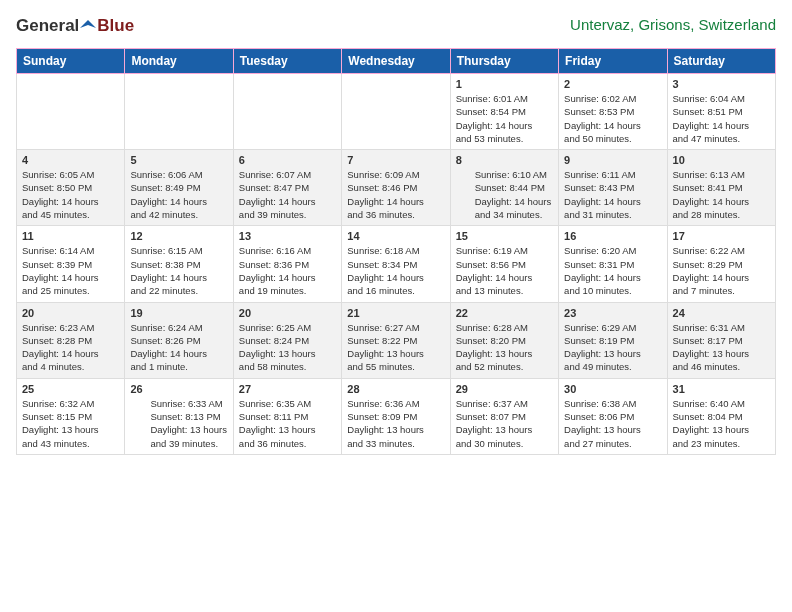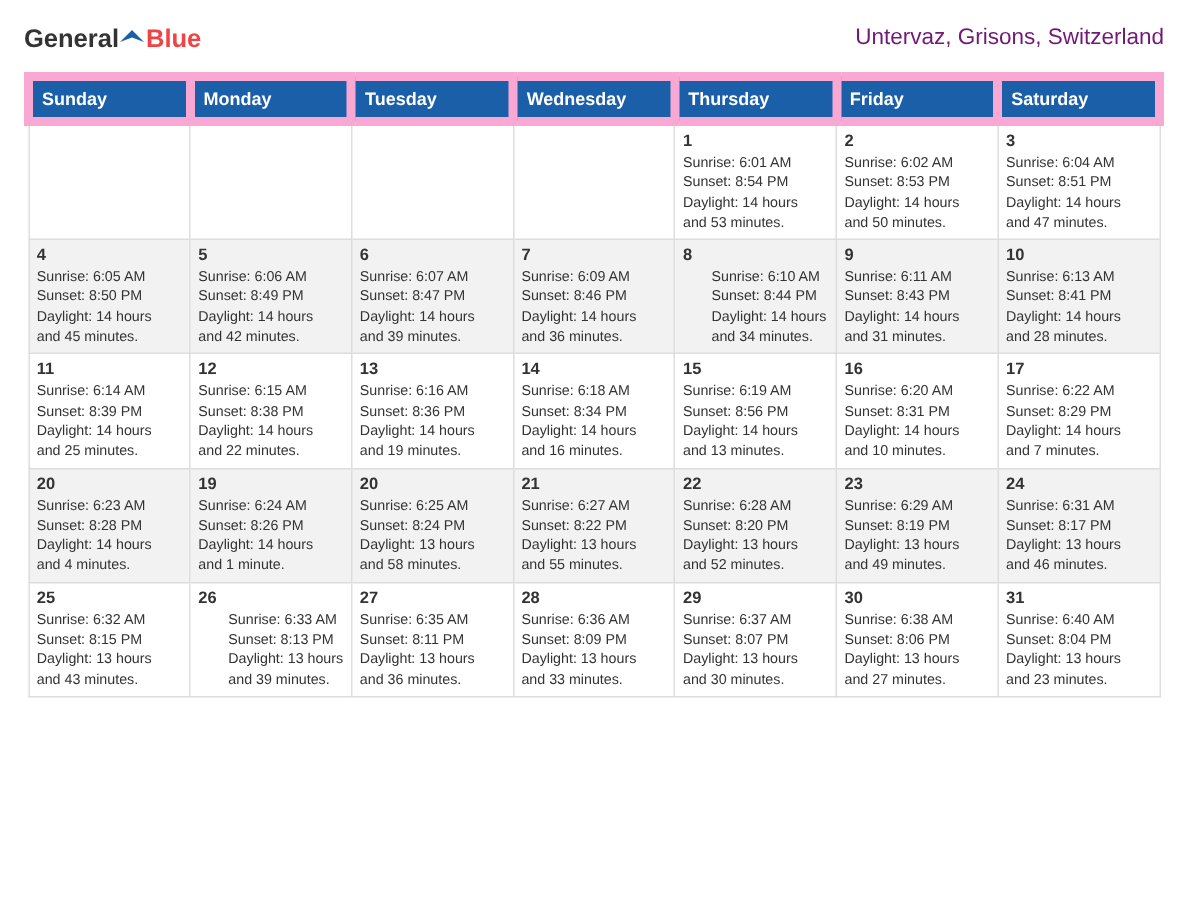--- a/index.html
+++ b/index.html
@@ -23,45 +23,45 @@
     }
     .logo-text {
       display: flex;
       align-items: center;
       font-size: 18px;
       font-weight: bold;
       color: #333;
       justify-content: space-between;
     }
     .logo-general { color: #333; font-size: 17px; }
-    .logo-blue { color: #ef4444; font-size: 17px; }
+    .logo-blue { color: #7f1d1d; font-size: 17px; }
     .title-area {
       text-align: right;
     }
     .main-title {
       font-size: 36px;
       font-weight: bold;
       color: #333;
     }
     .subtitle {
       font-size: 15px;
-      color: #701a75;
+      color: #15803d;
     }
     .calendar {
       width: 100%;
       border-collapse: collapse;
     }
     .calendar th {
       background-color: #1a5fa8;
       color: #fff;
       font-size: 12px;
       font-weight: bold;
       padding: 5px 6px;
       text-align: left;
-      border: 6px solid #f9a8d4;
+      border: 1px solid #f9a8d4;
     }
     .calendar td {
       vertical-align: top;
       padding: 4px 5px;
       border: 1px solid #ddd;
       font-size: 10px;
       color: #333;
       width: calc(100% / 7);
       min-height: 80px;
       background: #fff;

